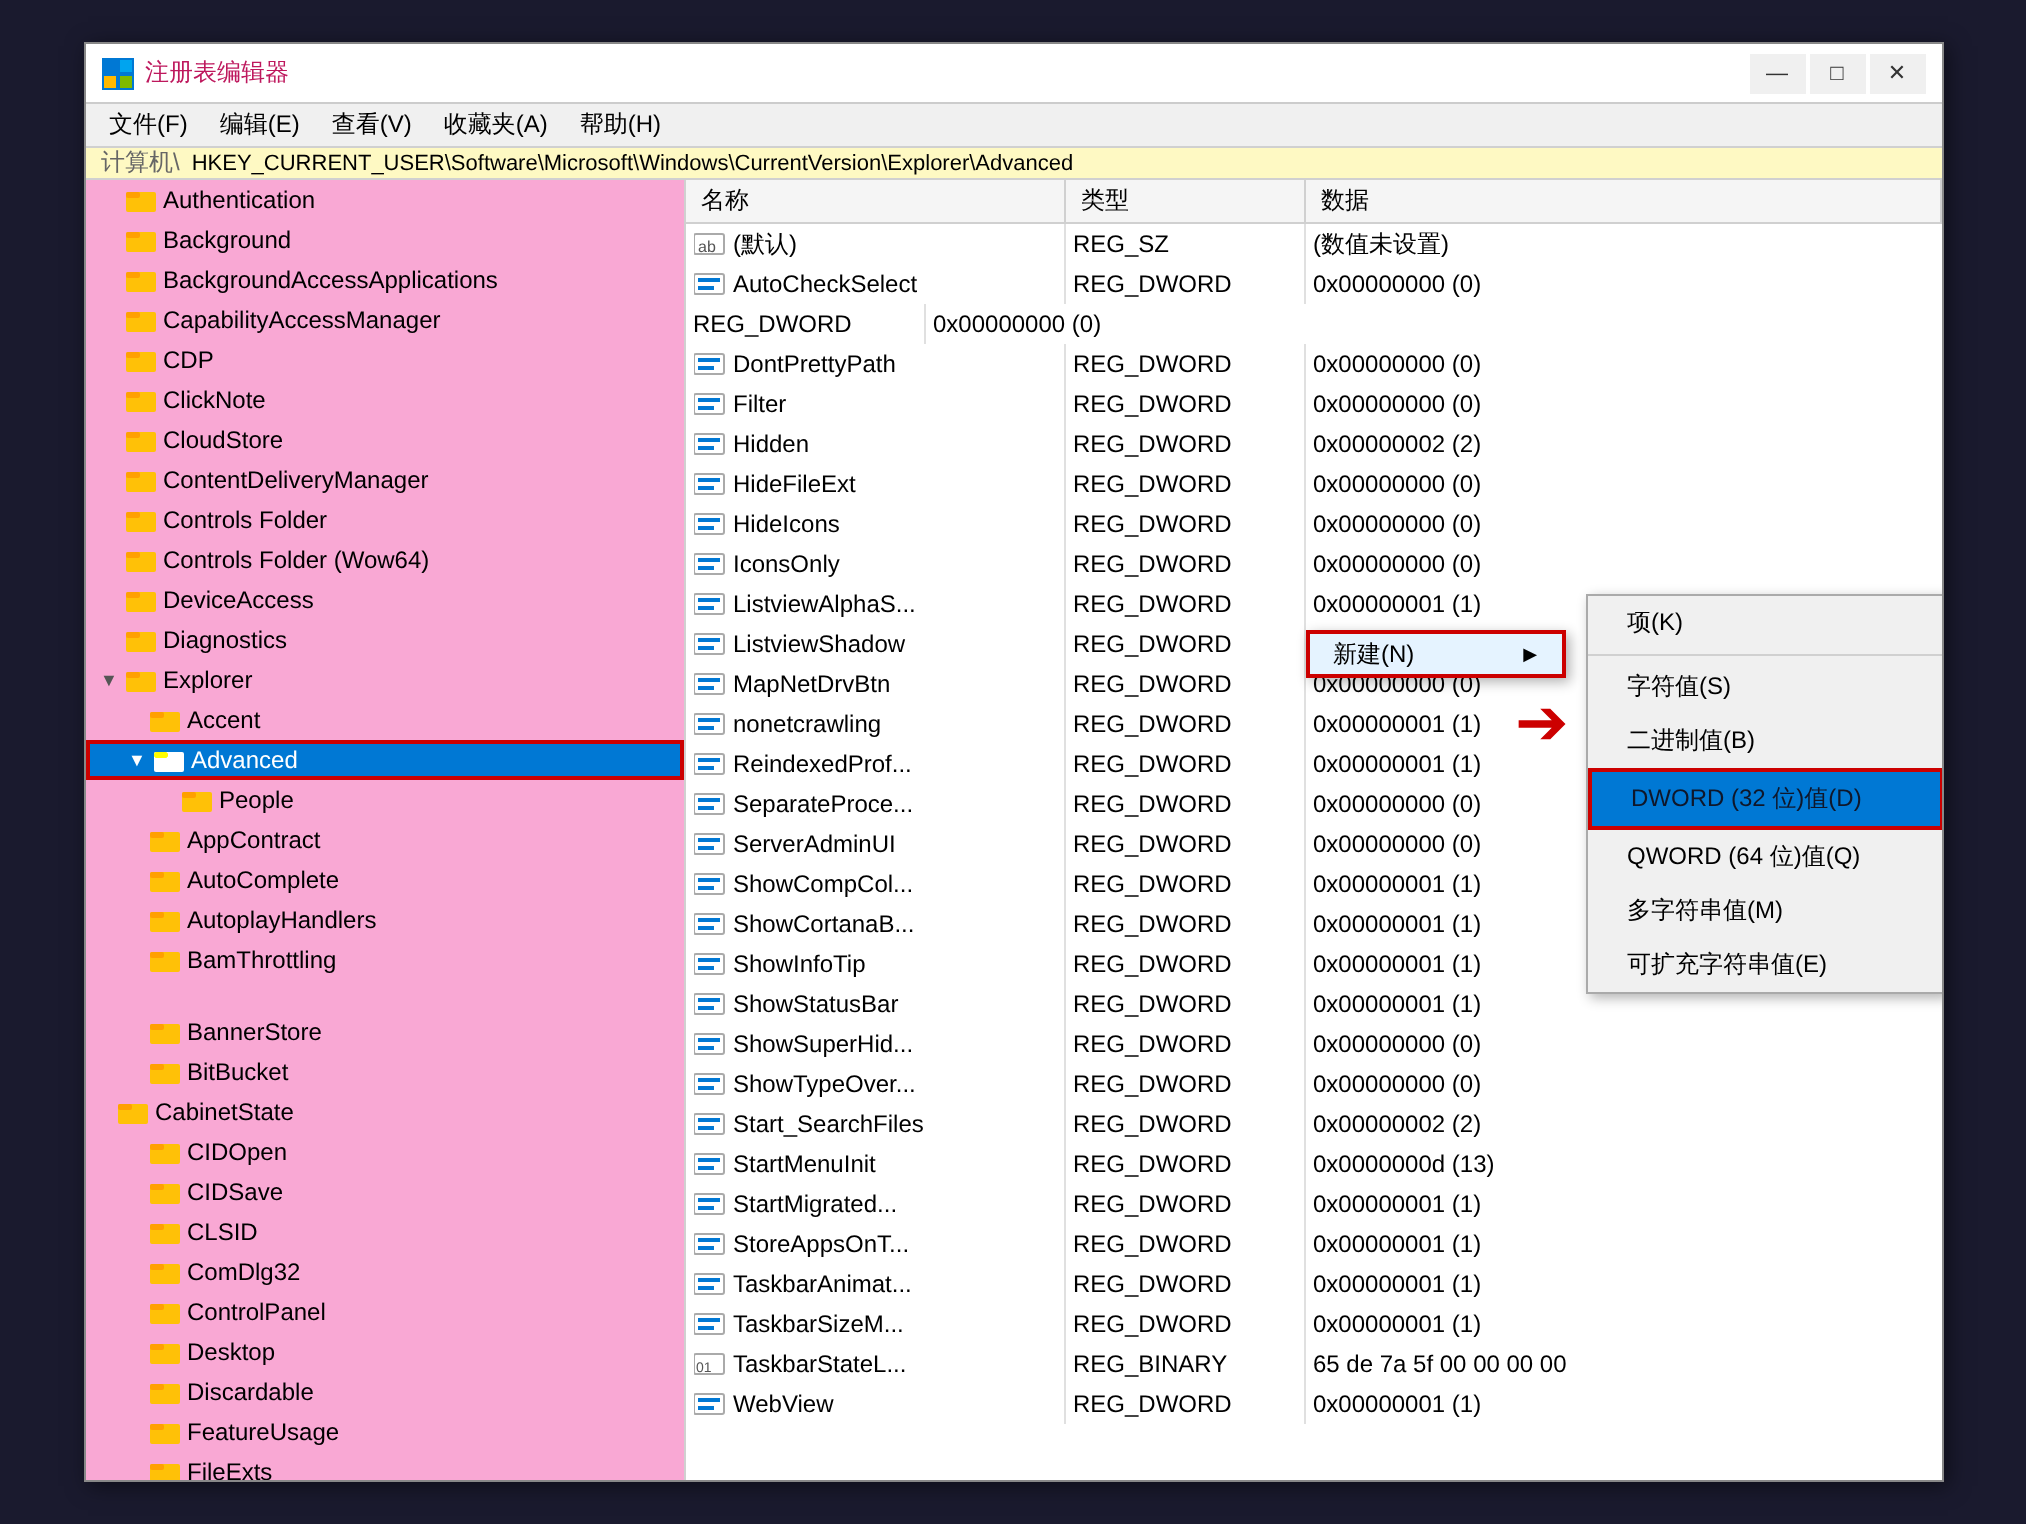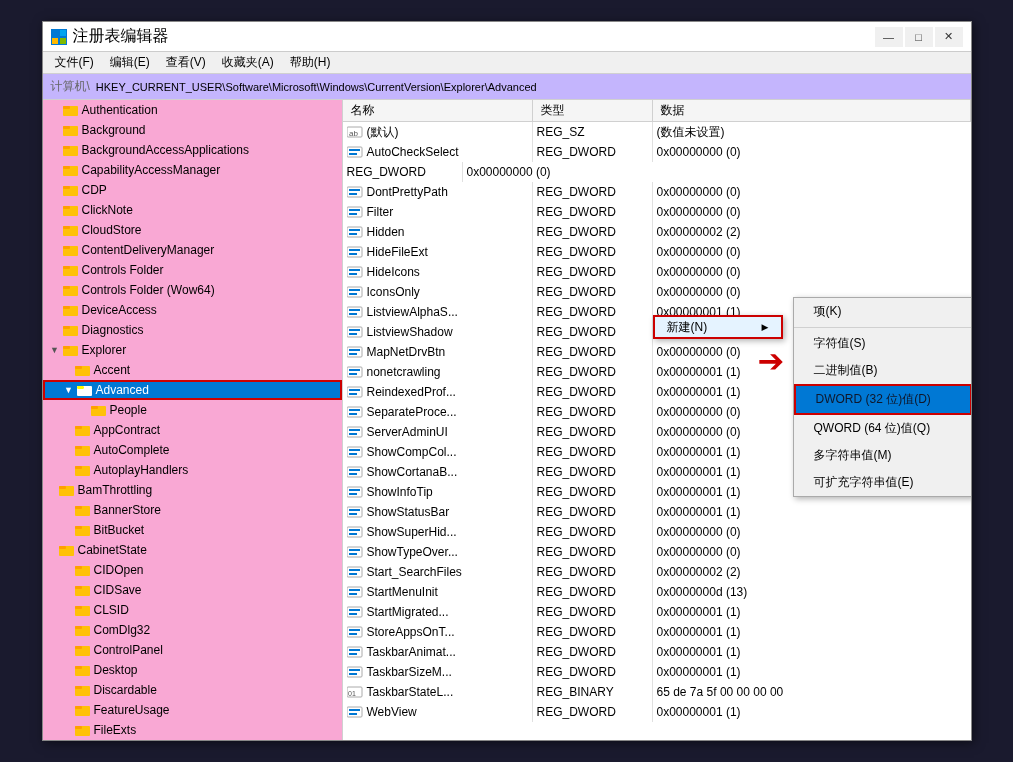--- a/index.html
+++ b/index.html
@@ -38,22 +38,22 @@
       margin-right: 6px;
       background: #0078d4;
       display: inline-flex;
       align-items: center;
       justify-content: center;
       font-size: 9px;
       color: white;
     }
     .title-bar-text {
       flex: 1;
-      font-size: 16px;
-      color: #000000;
+      font-size: 12px;
+      color: #be185d;
     }
     .title-bar-buttons {
       display: flex;
       gap: 2px;
     }
     .tb-btn {
       width: 28px;
       height: 20px;
       background: #f0f0f0;
       border: none;
@@ -72,22 +72,22 @@
       padding: 0 4px;
       border-bottom: 1px solid #d0d0d0;
     }
     .menu-item {
       padding: 2px 8px;
       font-size: 12px;
       cursor: pointer;
       color: #000;
     }
     .address-bar {
-      background: #c4b5fd;
-      height: 26px;
+      background: #fef9c3;
+      height: 16px;
       display: flex;
       align-items: center;
       padding: 0 8px;
       border-bottom: 1px solid #d0d0d0;
       font-size: 12px;
       gap: 6px;
     }
     .address-label {
       color: #666;
       white-space: nowrap;
@@ -499,33 +499,33 @@
           <span class="expand-arrow none"></span>
           <span class="folder-icon">
             <svg viewBox="0 0 16 14">
                 <rect x="0" y="3" width="15" height="10" rx="1" fill="#ffc107"></rect>
                 <rect x="0" y="3" width="7" height="3" rx="1" fill="#ffa000"></rect>
               </svg>
           </span>
           <span class="tree-label">AutoplayHandlers</span>
         </div>
       </div>
-      <div class="tree-item" style="padding-left: 0;">
+      <div class="tree-item" style="padding-left: 16px;">
         <div class="tree-item-inner">
           <span class="expand-arrow none"></span>
           <span class="folder-icon">
             <svg viewBox="0 0 16 14">
                 <rect x="0" y="3" width="15" height="10" rx="1" fill="#ffc107"></rect>
                 <rect x="0" y="3" width="7" height="3" rx="1" fill="#ffa000"></rect>
               </svg>
           </span>
           <span class="tree-label">BamThrottling</span>
         </div>
       </div>
-      <div class="tree-item" style="padding-left: 16px;">
+      <div class="tree-item" style="padding-left: 16px; margin-top: 16px;">
         <div class="tree-item-inner">
           <span class="expand-arrow none"></span>
           <span class="folder-icon">
             <svg viewBox="0 0 16 14">
                 <rect x="0" y="3" width="15" height="10" rx="1" fill="#ffc107"></rect>
                 <rect x="0" y="3" width="7" height="3" rx="1" fill="#ffa000"></rect>
               </svg>
           </span>
           <span class="tree-label">BannerStore</span>
         </div>

